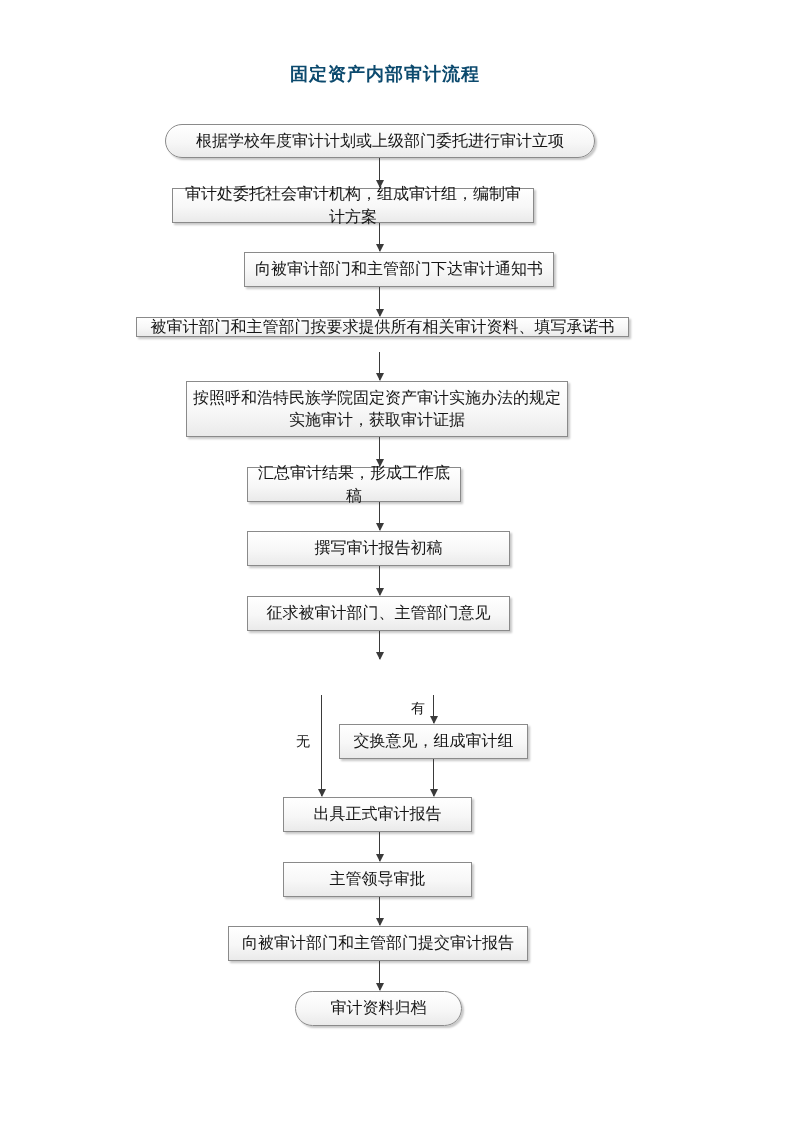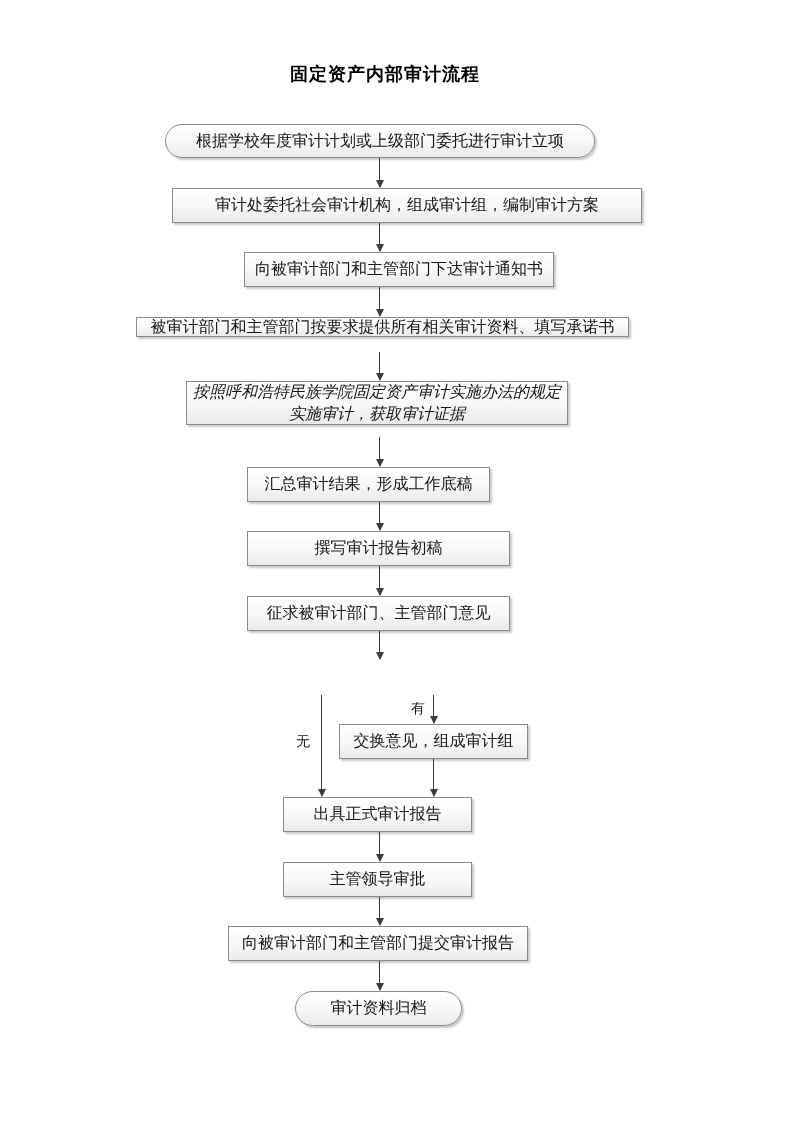--- a/index.html
+++ b/index.html
@@ -16,21 +16,21 @@
     font-family: "Liberation Sans", sans-serif;
   }
   .doc-title {
     position: absolute;
     top: 62px;
     left: 0;
     width: 770px;
     text-align: center;
     font-size: 18px;
     font-weight: bold;
-    color: #000000;
+    color: #0c4a6e;
     letter-spacing: 1px;
     font-family: "Liberation Sans", sans-serif;
   }
   .node {
     position: absolute;
     box-sizing: border-box;
     border: 1px solid #8a8a8a;
     background: linear-gradient(to bottom, #ffffff 0%, #f7f7f7 55%, #eaeaea 100%);
     box-shadow: 2px 2px 2px rgba(0,0,0,0.22);
     display: flex;
@@ -74,30 +74,30 @@
 </style>
 </head>
 <body>
 
 <div class="page">
 
   <div class="doc-title">固定资产内部审计流程</div>
 
   <div class="node stadium" style="left:165px; top:124px; width:430px; height:34px;">根据学校年度审计计划或上级部门委托进行审计立项</div>
 
-  <div class="node" style="left:172px; top:188px; width:470px; height:35px;">审计处委托社会审计机构，组成审计组，编制审计方案</div>
+  <div class="node" style="left:172px; top:188px; width:362px; height:35px;">审计处委托社会审计机构，组成审计组，编制审计方案</div>
 
   <div class="node" style="left:224px; top:252px; width:310px; height:35px;margin-left:20px;">向被审计部门和主管部门下达审计通知书</div>
 
   <div class="node" style="left:136px; top:317px; width:493px; height:20px;">被审计部门和主管部门按要求提供所有相关审计资料、填写承诺书</div>
 
-  <div class="node" style="left:186px; top:381px; width:382px; height:44px;font-style:italic;">按照呼和浩特民族学院固定资产审计实施办法的规定
+  <div class="node" style="left:186px; top:381px; width:382px; height:56px;">按照呼和浩特民族学院固定资产审计实施办法的规定
 实施审计，获取审计证据</div>
 
-  <div class="node" style="left:247px; top:467px; width:243px; height:35px;">汇总审计结果，形成工作底稿</div>
+  <div class="node" style="left:247px; top:467px; width:214px; height:35px;">汇总审计结果，形成工作底稿</div>
 
   <div class="node" style="left:247px; top:531px; width:263px; height:35px;">撰写审计报告初稿</div>
 
   <div class="node" style="left:247px; top:596px; width:263px; height:35px;">征求被审计部门、主管部门意见</div>
 
 
   <div class="node" style="left:339px; top:724px; width:189px; height:35px;">交换意见，组成审计组</div>
 
   <div class="node" style="left:283px; top:797px; width:189px; height:35px;">出具正式审计报告</div>
 

